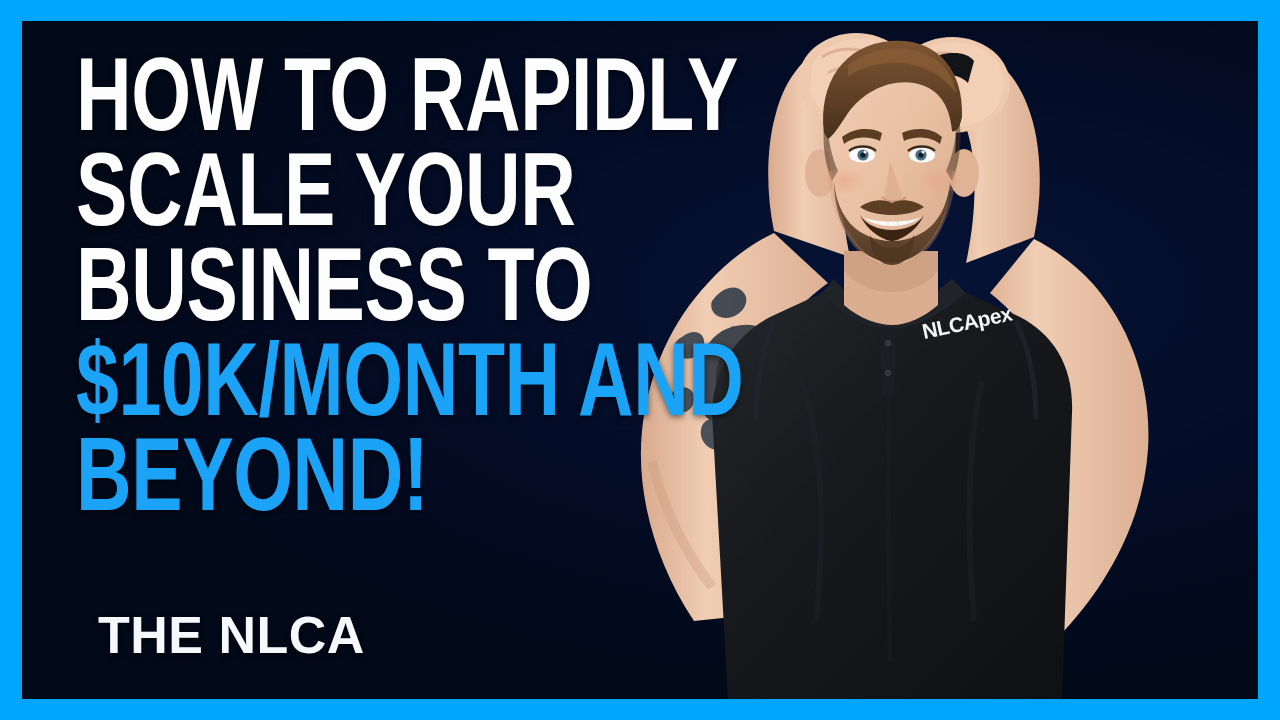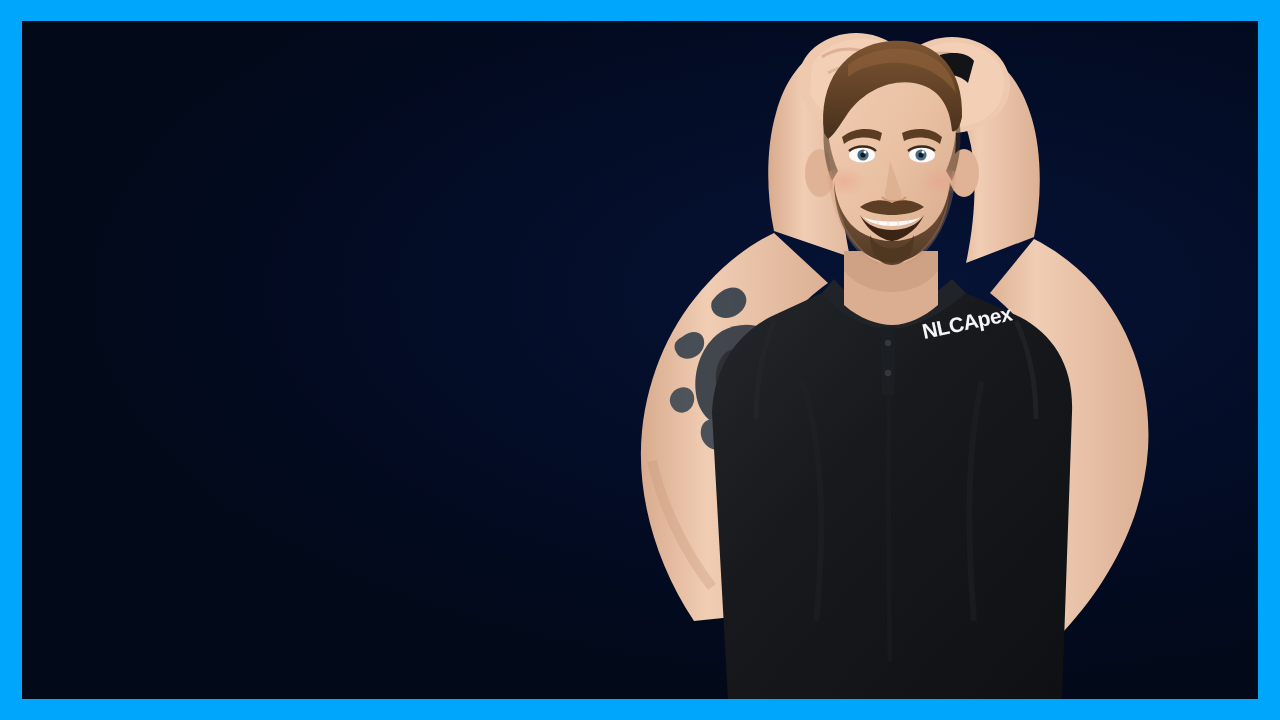--- a/index.html
+++ b/index.html
@@ -295,16 +295,24 @@
 
           <path d="M848 214 C 856 232, 884 232, 892 214
                    C 892 234, 882 244, 870 244 C 858 244, 848 234, 848 214 Z" fill="#4f3620" opacity="0.9"></path>
 
           <path d="M808 150 C 810 196, 832 232, 856 242" stroke="#c9977b" stroke-width="4" fill="none" opacity="0.3"></path>
           <path d="M932 150 C 930 196, 908 232, 884 242" stroke="#c9977b" stroke-width="4" fill="none" opacity="0.3"></path>
         </g>
       </svg>
     </div>
 
-
+    <div id="headline">
+      <span class="hl-line hl-white">HOW TO RAPIDLY</span>
+      <span class="hl-line hl-white">SCALE YOUR</span>
+      <span class="hl-line hl-white">BUSINESS TO</span>
+      <span class="hl-line hl-blue">$10K/MONTH AND</span>
+      <span class="hl-line hl-blue">BEYOND!</span>
+    </div>
+
+    <div id="brand">THE NLCA</div>
 
   </div>
 </div>
 
 </body></html>

